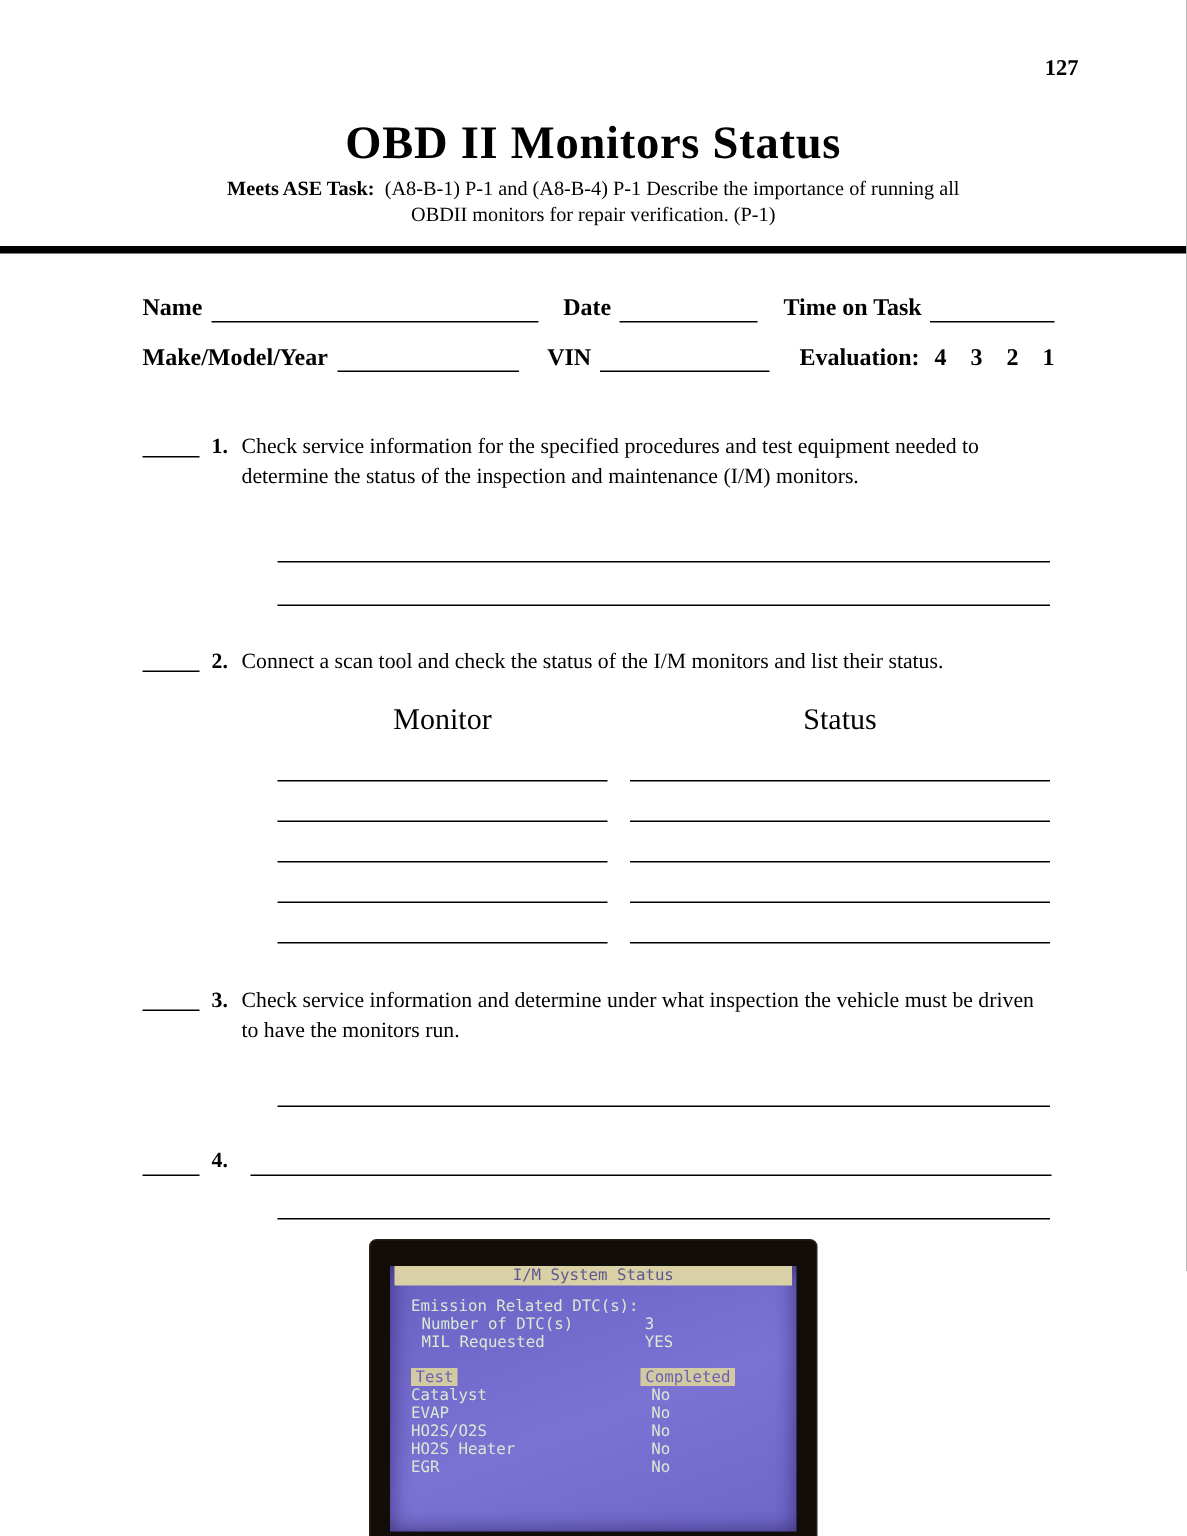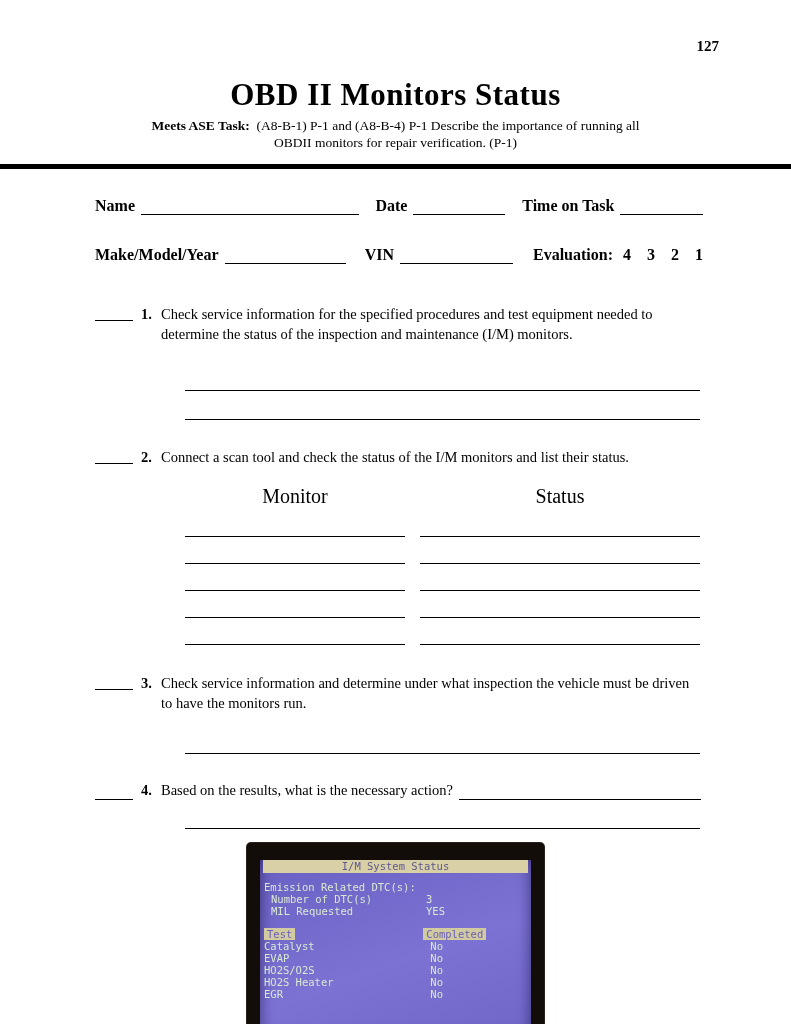--- a/index.html
+++ b/index.html
@@ -18,21 +18,21 @@
     letter-spacing:0.5px;
   }
   .ase-block { text-align:center; font-size:13.5px; margin-top:4px; line-height:17px; }
   .ase-label { font-weight:bold; }
   .thick-rule { height:5px; background:#000; margin-top:13px; }
 
   .blank { display:inline-block; border-bottom:1.4px solid #000; height:15px; vertical-align:bottom; }
 
   .form-row { margin:0 88px 0 95px; font-size:16px; display:flex; align-items:flex-end; }
   .form-row.first { margin-top:28px; }
-  .form-row.second { margin-top:31px; }
+  .form-row.second { margin-top:15px; }
   .lbl-b { font-weight:bold; white-space:nowrap; }
   .sp { display:inline-block; }
 
   .tasks { margin-left:95px; margin-right:90px; font-size:14.5px; }
   .task-item { display:flex; align-items:flex-start; line-height:20px; }
   .check-blank { width:38px; border-bottom:1.4px solid #000; height:17px; flex:none; margin-right:8px; }
   .task-num { font-weight:bold; flex:none; width:20px; }
   .task-text { flex:1; }
 
   .resp-lines { margin-left:90px; }
@@ -66,21 +66,21 @@
     width:100%; height:100%;
     background:linear-gradient(160deg, #6a61c4 0%, #7b72d4 55%, #6f66c8 100%);
     font-family:"DejaVu Sans Mono", monospace; font-size:10.5px; line-height:12px;
     color:#d9ead2; padding-bottom:4px;
     box-shadow: inset 0 0 14px rgba(20,10,60,.6);
   }
   .screen-title {
     background:#d9d0a6; color:#5d5890; text-align:center;
     font-size:10.5px; height:13px; line-height:13px; margin:2px 3px 0 3px;
   }
-  .screen-body { padding:8px 10px 0 4px; }
+  .screen-body { padding:8px 10px 0 14px; }
   .s-row { display:flex; }
   .s-row .s-lbl { width:62%; white-space:pre; }
   .s-row .s-val { white-space:pre; }
   .s-indent { padding-left:7px; }
   .s-gap { height:11px; }
   .hl { background:#d2caa0; color:#6a5fb8; display:inline-block; padding:0 3px; }
 </style>
 </head>
 <body>
 
@@ -173,21 +173,20 @@
       <span class="task-text">Check service information and determine under what inspection the vehicle must be driven to have the monitors run.</span>
     </div>
 
     <div class="resp-lines" style="margin-top:12px;">
       <div class="resp-line"></div>
     </div>
 
     <div class="task-item q4-row" style="margin-top:26px;">
       <span class="check-blank"></span>
       <span class="task-num">4.</span>
-      <span style="white-space:nowrap;">Based on the results, what is the necessary action?</span>
       <span class="q4-blank"></span>
     </div>
 
     <div class="resp-lines" style="margin-top:0;">
       <div class="resp-line"></div>
     </div>
 
   </div>
 
   <div class="photo">

